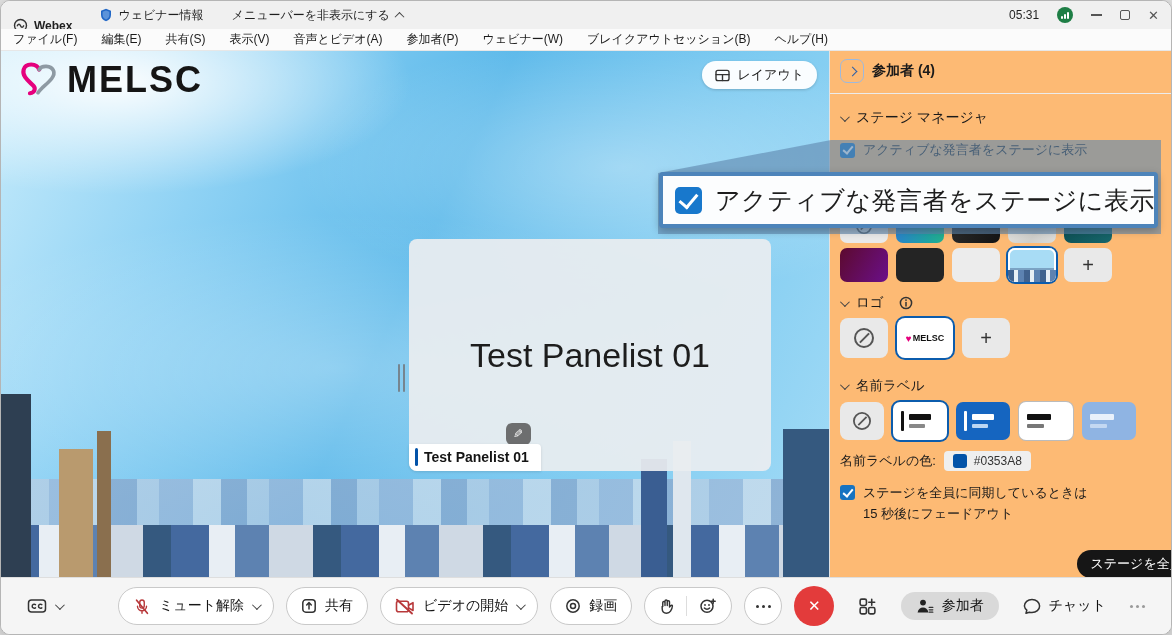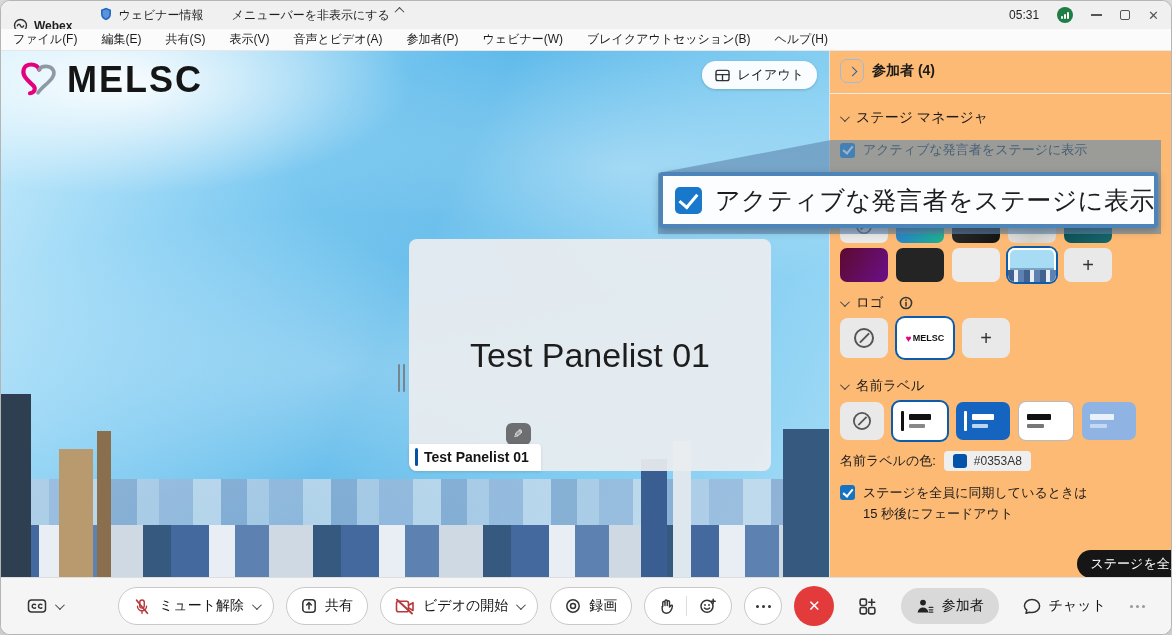--- a/index.html
+++ b/index.html
@@ -4,21 +4,21 @@
 <style>
   * { margin:0; padding:0; box-sizing:border-box; }
   body { background:#e3e3e3; font-family:"Liberation Sans","DejaVu Sans",sans-serif; }
   #window { position:relative; width:1172px; height:635px; background:#fff; border-radius:10px;
             overflow:hidden; border:1px solid #b5b5b5; box-shadow:0 4px 18px rgba(0,0,0,.25); }
 
   
   .titlebar { position:absolute; left:0; top:0; width:100%; height:28px; background:#f0f0f0;
               display:flex; align-items:center; padding:0 12px; font-size:12px; color:#1f1f1f; }
   .titlebar .brand { display:flex; align-items:center; gap:6px; font-weight:700;margin-top:21px; }
-  .tb-item { display:flex; align-items:flex-start; gap:6px; margin-left:28px; }
+  .tb-item { display:flex; align-items:center; gap:6px; margin-left:28px; }
   .tb-right { margin-left:auto; display:flex; align-items:center; gap:18px; }
   .statusdot { width:16px; height:16px; border-radius:50%; background:#1e7e45; position:relative; }
   .statusdot i { position:absolute; bottom:4px; width:2px; background:#fff; border-radius:1px; }
   .statusdot i:nth-child(1){ left:4px; height:3px; }
   .statusdot i:nth-child(2){ left:7px; height:5px; }
   .statusdot i:nth-child(3){ left:10px; height:7px; }
   .win-min { width:11px; height:1.6px; background:#555; }
   .win-rest { width:10px; height:10px; border:1.4px solid #555; border-radius:2px; position:relative; }
   .win-close { font-size:13px; color:#555; line-height:1; }
   .chev { display:inline-block; width:7px; height:7px; border-right:1.6px solid #444; border-bottom:1.6px solid #444; }
@@ -149,21 +149,21 @@
       border-top:1px solid #dedede; display:flex; align-items:center; padding:0 26px; gap:12px; }
   .pill { display:inline-flex; align-items:center; gap:8px; height:38px; padding:0 14px;
       border:1px solid #c9c9c9; border-radius:19px; background:#fff; font-size:14px; color:#161616;justify-content:flex-end; }
   .circle-btn { width:38px; height:38px; border-radius:50%; border:1px solid #c9c9c9; background:#fff;
       display:flex; align-items:center; justify-content:center; }
   .dots { display:flex; gap:3px; }
   .dots i { width:3px; height:3px; border-radius:50%; background:#333; }
   .leave-btn { width:40px; height:40px; border-radius:50%; background:#E33B3B; display:flex;
       align-items:center; justify-content:center; color:#fff; font-size:15px; font-weight:700; }
   .tb-rgt { margin-left:auto; display:flex; align-items:center; gap:24px; }
-  .part-pill { display:inline-flex; align-items:center; gap:8px; height:36px; padding:0 15px;
+  .part-pill { display:inline-flex; align-items:center; gap:8px; height:28px; padding:0 15px;
       border-radius:18px; background:#d9d9d9; font-size:14px; color:#111; }
   .flat { display:inline-flex; align-items:center; gap:8px; font-size:14px; color:#111; }
   .cc-ctl { display:flex; align-items:center; gap:8px; margin-right:44px; }
   svg.ic { display:block; }
   .s { fill:none; stroke:#333; stroke-width:1.5; stroke-linecap:round; stroke-linejoin:round; }
   .sr { fill:none; stroke:#b8393b; stroke-width:1.6; stroke-linecap:round; stroke-linejoin:round; }
   .faint-dots i { background:#9a9a9a; }
 </style>
 </head>
 <body>

